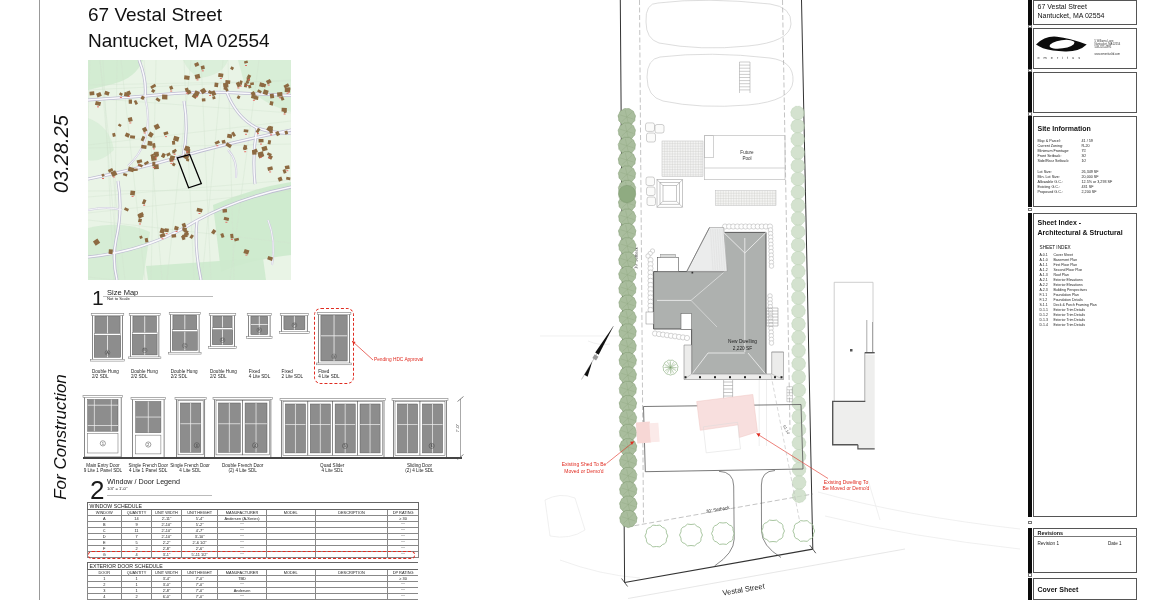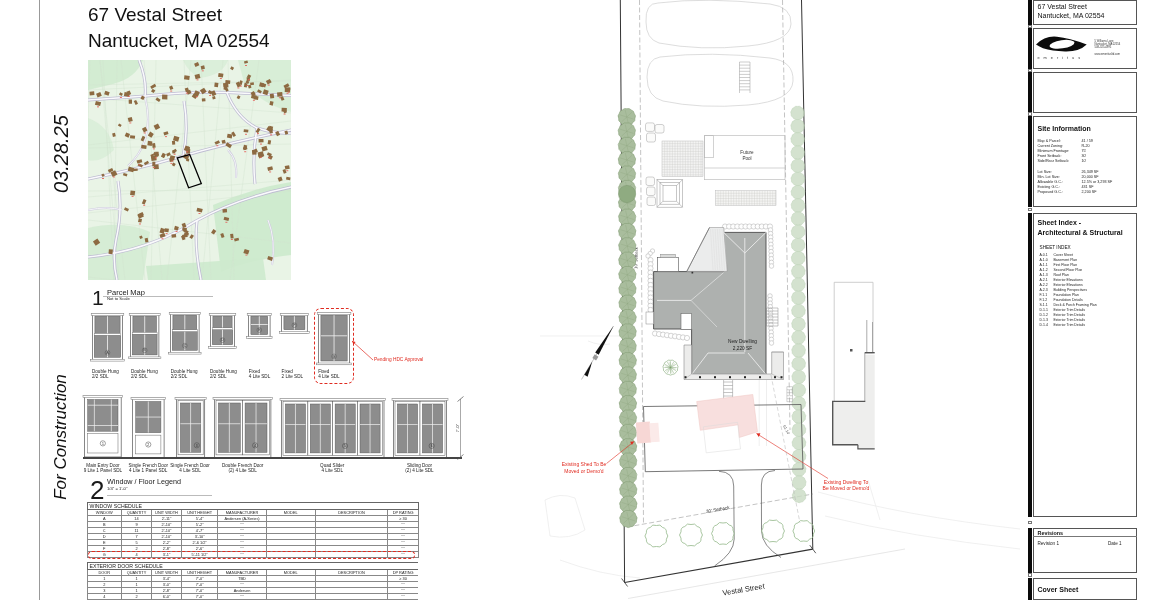--- a/index.html
+++ b/index.html
@@ -286,21 +286,21 @@
         <rect x="181.1" y="111.5" width="2.0" height="0.9"></rect>
         <rect x="180.4" y="97.3" width="2.0" height="0.9"></rect>
         <rect x="77.0" y="76.2" width="2.0" height="0.9"></rect>
         <rect x="99.2" y="94.4" width="2.0" height="0.9"></rect>
       </g>
       <polygon points="89.2,97.8 101.7,94.5 113.3,123.6 100.6,127.8" fill="none" stroke="#000" stroke-width="1.3"></polygon>
     </svg>
 
 <div class="abs" style="left:92px;top:285px;width:130px;">
       <span style="position:absolute;left:0;top:1px;font-size:21px;">1</span>
-      <span style="position:absolute;left:15px;top:2.5px;font-size:7.5px;white-space:nowrap;">Parcel Map</span>
+      <span style="position:absolute;left:15px;top:2.5px;font-size:7.5px;white-space:nowrap;">Size Map</span>
       <span style="position:absolute;left:15px;top:11px;font-size:4.2px;white-space:nowrap;">Not to Scale</span>
     </div>
 <div class="abs" style="left:103px;top:296px;width:110px;height:1px;background:#bbb;"></div>
 
 <svg class="abs" style="left:89.5px;top:313.0px;" width="35.0" height="50.7" viewBox="89.5 313.0 35.0 50.7">
       <rect x="92.0" y="314.0" width="30.0" height="46.7" fill="#fff" stroke="#555" stroke-width="0.7"></rect>
       <rect x="90.7" y="313.4" width="32.6" height="2" fill="#fff" stroke="#777" stroke-width="0.5"></rect>
       <rect x="94.4" y="316.2" width="25.2" height="17.295000000000016" fill="#8d8d8d" stroke="#5a5a5a" stroke-width="0.5"></rect>
       <rect x="93.80000000000001" y="335.295" width="26.4" height="22.005000000000006" fill="#8d8d8d" stroke="#5a5a5a" stroke-width="0.5"></rect>
       <line x1="107.0" y1="316.2" x2="107.0" y2="357.3" stroke="#f4f4f4" stroke-width="0.8"></line>
@@ -491,21 +491,21 @@
 
 <svg class="abs" style="left:452px;top:395px;" width="16" height="66" viewBox="0 0 16 66">
       <line x1="8.5" y1="4" x2="8.5" y2="62" stroke="#555" stroke-width="0.5"></line>
       <line x1="5.5" y1="6.5" x2="11.5" y2="1.5" stroke="#555" stroke-width="0.7"></line>
       <line x1="5.5" y1="64.5" x2="11.5" y2="59.5" stroke="#555" stroke-width="0.7"></line>
       <text x="6.5" y="33" font-size="4.2" fill="#333" text-anchor="middle" font-family="Liberation Sans" transform="rotate(-90 6.5 33)">7'-0"</text>
     </svg>
 
 <div class="abs" style="left:90px;top:474px;width:200px;">
       <span style="position:absolute;left:0;top:1px;font-size:26px;">2</span>
-      <span style="position:absolute;left:17px;top:3px;font-size:7.2px;white-space:nowrap;">Window / Floor Legend</span>
+      <span style="position:absolute;left:17px;top:3px;font-size:7.2px;white-space:nowrap;">Window / Door Legend</span>
       <span style="position:absolute;left:17px;top:12px;font-size:4.2px;white-space:nowrap;">1/4" = 1'-0"</span>
     </div>
 <div class="abs" style="left:107px;top:495px;width:105px;height:1px;background:#bbb;"></div>
 
 <div class="abs" style="left:86.5px;top:502.3px;width:331.3px;">
       <table style="border-collapse:collapse;table-layout:fixed;width:100%;font-size:3.9px;color:#222;">
         <colgroup>
           <col style="width:34.5px">
           <col style="width:30px">
           <col style="width:30px">

